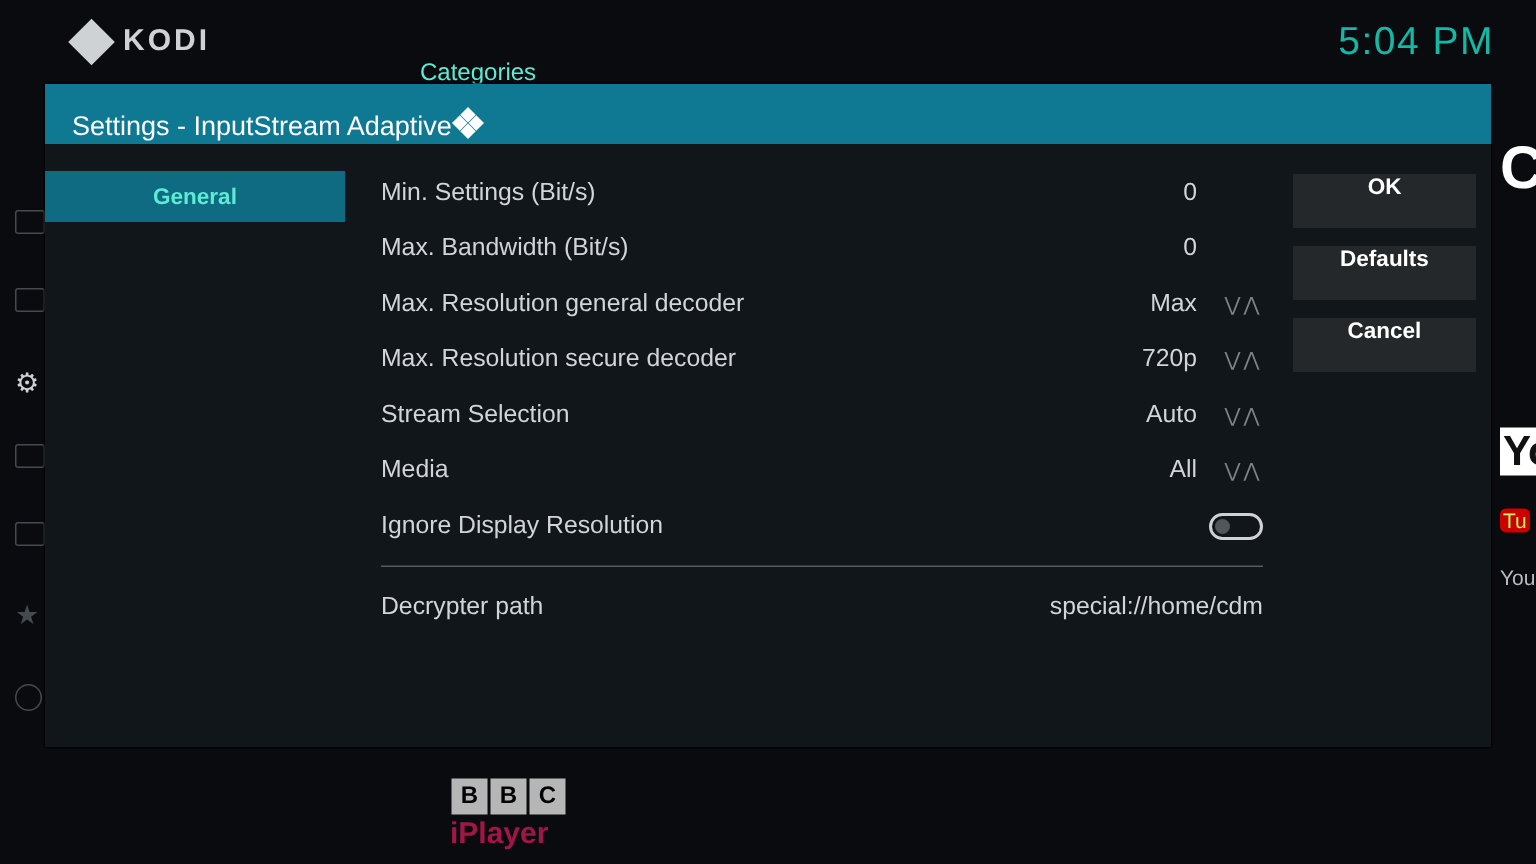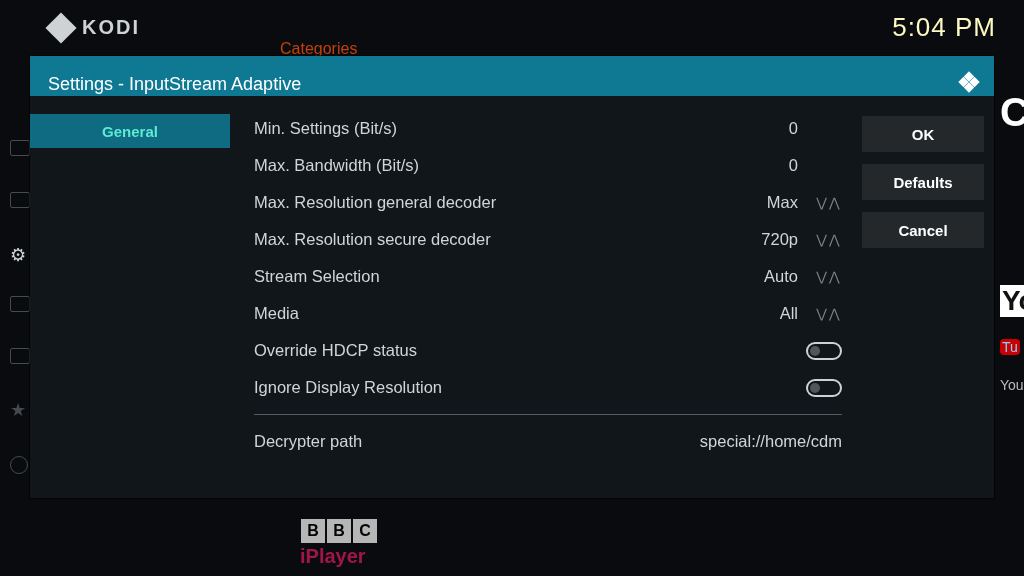--- a/index.html
+++ b/index.html
@@ -3,68 +3,68 @@
 <meta charset="utf-8">
 <style>
   * { margin: 0; padding: 0; box-sizing: border-box; }
   html, body { width: 1024px; height: 576px; overflow: hidden; }
   body { font-family: Arial, sans-serif; background: #0a0b0e; color: #c8c8c8; position: relative; }
 
   
   .bg-top { position:absolute; top:0; left:0; right:0; height:55px; display:flex; align-items:center; justify-content:space-between; padding:0 28px 0 50px; color:#cfd2d4; }
   .bg-top .left { display:flex; align-items:center; gap:10px;justify-content:space-between; }
   .bg-top .kodi-name { font-size:20px; font-weight:bold; letter-spacing:2px; }
-  .bg-top .clock { font-size:26px; letter-spacing:1px; color:#fef9c3; }
+  .bg-top .clock { font-size:26px; letter-spacing:1px; color:#14b8a6; }
   .kodi-mark { width:22px; height:22px; transform:rotate(45deg); display:inline-block; background:#cfd2d4; }
-  .bg-cat { position:absolute; top:40px; left:280px; color:#c2410c; font-size:16px; }
+  .bg-cat { position:absolute; top:40px; left:280px; color:#5eead4; font-size:16px; }
   .bg-sidebar { position:absolute; left:10px; top:140px; display:flex; flex-direction:column; gap:36px; color:#4a4e52; }
   .bg-sidebar span { width:20px; height:16px; border:1.5px solid #454a4e; display:block; border-radius:2px; }
   .bg-sidebar span.star::before{content:"★"; color:#454a4e; border:none;}
   .bg-sidebar span.star{border:none; width:20px; height:20px; font-size:18px; line-height:20px;}
   .bg-sidebar span.gear{border:none;}
   .bg-sidebar span.gear::before{content:"⚙"; color:#cfd2d4; font-size:18px;}
 
   
   .bg-right { position:absolute; right:0; top:90px; width:24px; height:420px; display:flex; flex-direction:column; gap:22px; align-items:flex-start; justify-content:flex-start; font-size:14px; color:#b8bcc0; overflow:hidden;}
   .bg-right .big{ font-size:40px; font-weight:bold; color:#fff; }
-  .red{color:#7dd3fc; background:#cc0000; border-radius:4px; padding:0 2px;}
+  .red{color:#bef264; background:#cc0000; border-radius:4px; padding:0 2px;}
   .yo { font-size:28px; font-weight:bold; color:#111; background:#fff; padding:0 2px;}
   .bg-right .se{ margin-top:8px;margin-left:32px;}
   
   .bg-bbc { position:absolute; left:300px; bottom:8px; color:#fff; font-size:16px; opacity:0.7;}
   .bg-bbc .b{ display:inline-block; background:#fff; color:#000; width:24px; height:24px; text-align:center; line-height:24px; font-weight:bold; margin:0 1px;}
   .bg-bbc .ip{ display:block; color:#e31b5f; font-weight:bold; font-size:20px; margin-top:2px;}
 
   
   .dialog {
     position:absolute; top:56px; left:30px; right:30px; bottom:78px;
     background:#11161a; border-radius:1px; box-shadow:0 0 0 1px rgba(0,0,0,0.6);
     display:flex; flex-direction:column;
   }
   .dlg-title {
     background:#0f7994; color:#fff; height:40px; display:flex; align-items:center;
-    justify-content:space-between; padding:16px 14px 0 18px; font-size:18px;
+    justify-content:flex-start; padding:16px 14px 0 18px; font-size:18px;
   }
   .dlg-title svg { width:22px; height:22px; fill:#fff; }
   .dlg-body { flex:1; display:flex; padding:12px 0 0 0; }
   .cat-col { width:200px; padding:6px 0 0 0; }
   .cat-item { height:34px; display:flex; align-items:center; justify-content:center; color:#5eead4; font-size:15px; font-weight:600; }
   .cat-item.active { background:#0f6b82; }
   .set-col { flex:1; padding:2px 10px 0 24px; }
   .row {
     display:flex; align-items:center; justify-content:space-between;
     height:37px; font-size:16.5px; color:#d2d5d7; font-weight:300;
   }
   .row .val { display:flex; align-items:center; gap:18px; color:#d2d5d7; }
   .row .spinarrows { color:#7c8286; font-size:13px; letter-spacing:2px; width:26px; text-align:center;}
   .sep { border-top:1px solid #555b60; margin:8px 0 8px 0; }
   .toggle { width:36px; height:18px; border-radius:10px; border:2px solid #cfd2d4; position:relative; }
   .toggle::after{ content:""; position:absolute; width:10px; height:10px; border-radius:50%; background:#51565a; top:2px; left:2px;}
   .btn-col { width:142px; padding:8px 10px 0 10px; display:flex; flex-direction:column; gap:12px; }
-  .btn { background:#24282b; color:#fff; height:36px; display:flex; align-items:center; justify-content:center; font-size:15px; font-weight:600; cursor:pointer; }
+  .btn { background:#24282b; color:#fff; height:36px; display:flex; justify-content:center; font-size:15px; font-weight:600; cursor:pointer; }
 </style>
 </head>
 <body>
 
 <div class="bg-top">
   <div class="left">
     <span class="kodi-mark"></span>
     <span class="kodi-name">KODI</span>
   </div>
   <span class="clock">5:04 PM</span>
@@ -148,26 +148,20 @@
           </span>
       </div>
       <div class="row">
         <span>Media</span>
         <span class="val">
             <span>All</span>
             <span class="spinarrows">⋁⋀</span>
           </span>
       </div>
       <div class="row">
-        <span>Override HDCP status</span>
-        <span class="val">
-            <span class="toggle"></span>
-          </span>
-      </div>
-      <div class="row">
         <span>Ignore Display Resolution</span>
         <span class="val">
             <span class="toggle"></span>
           </span>
       </div>
       <div class="sep"></div>
       <div class="row">
         <span>Decrypter path</span>
         <span class="val">
             <span>special://home/cdm</span>

